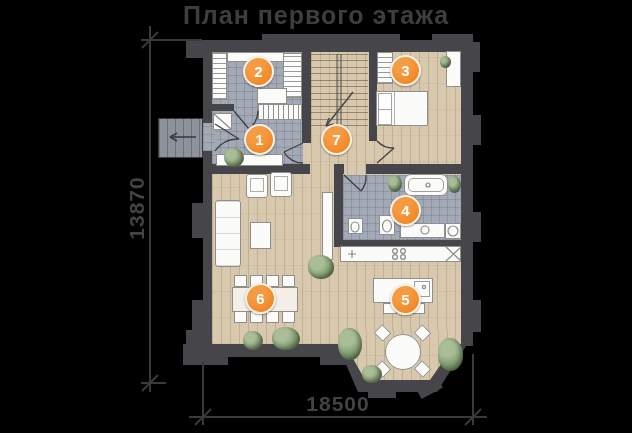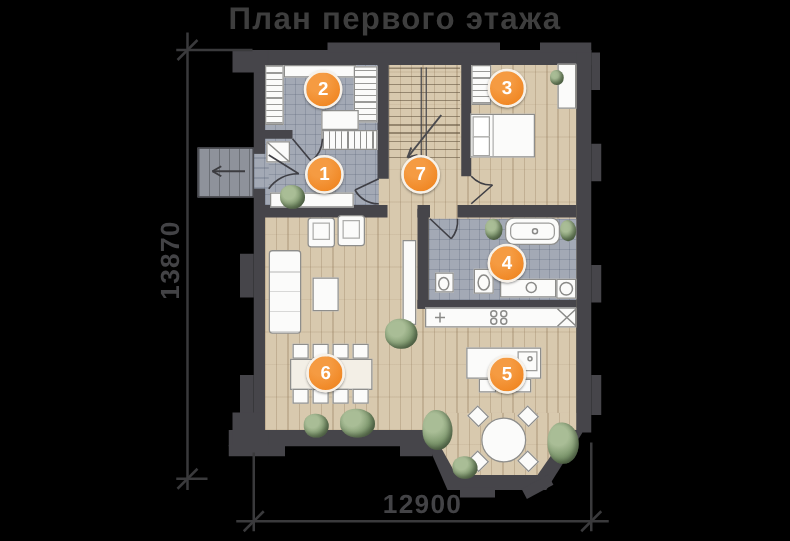--- a/index.html
+++ b/index.html
@@ -219,15 +219,15 @@
       <span>5</span>
     </div>
   <div class="badge" style="left:245px;top:283px;">
       <span>6</span>
     </div>
   <div class="badge" style="left:321px;top:124px;">
       <span>7</span>
     </div>
 
   <div class="dimtxt" style="left:91px;top:197px;width:90px;height:22px;transform:rotate(-90deg);">13870</div>
-  <div class="dimtxt" style="left:278px;top:392px;width:120px;height:22px;">12900</div>
+  <div class="dimtxt" style="left:278px;top:392px;width:120px;height:22px;">18500</div>
 
 </div>
 
 </body></html>

